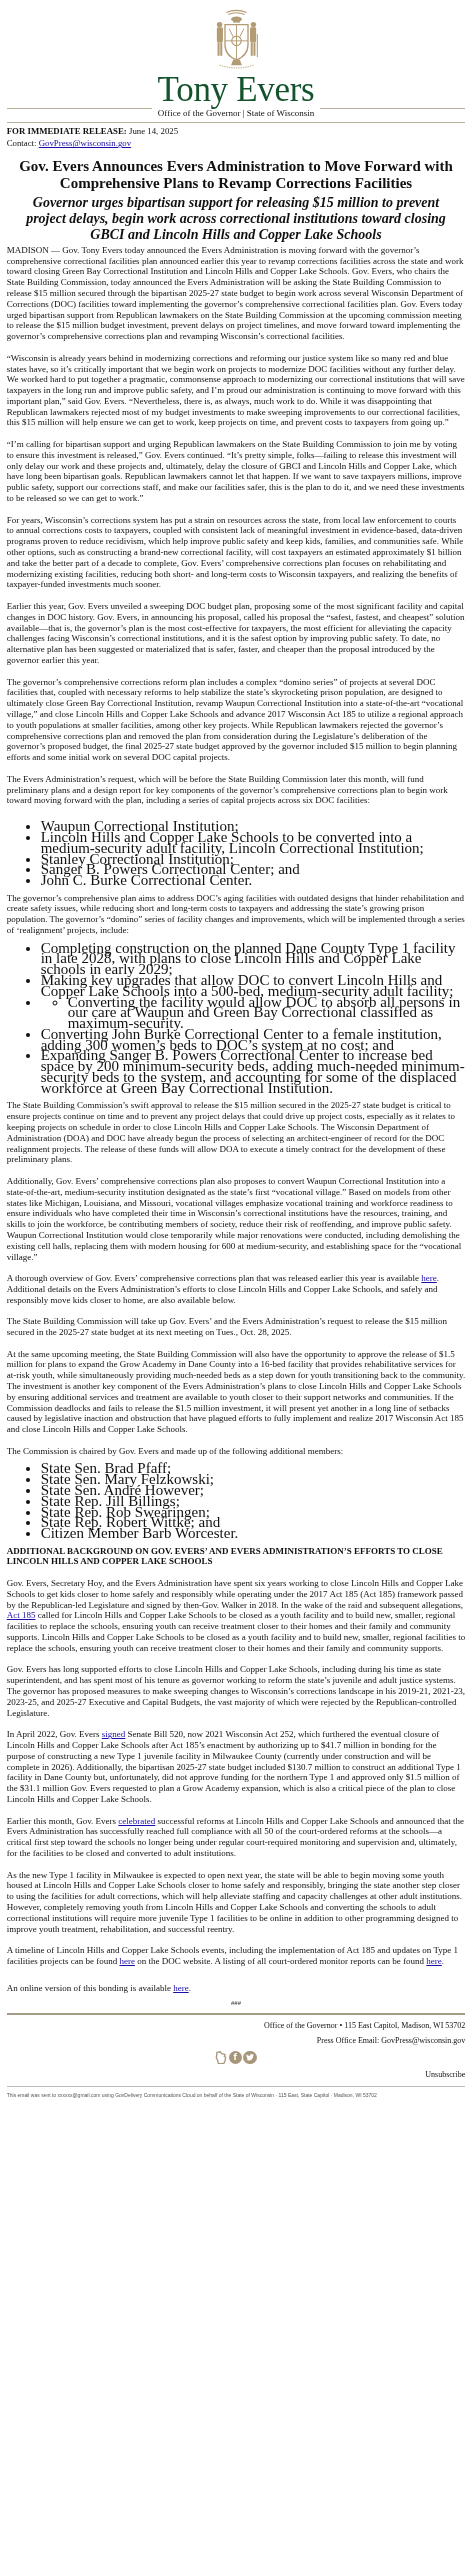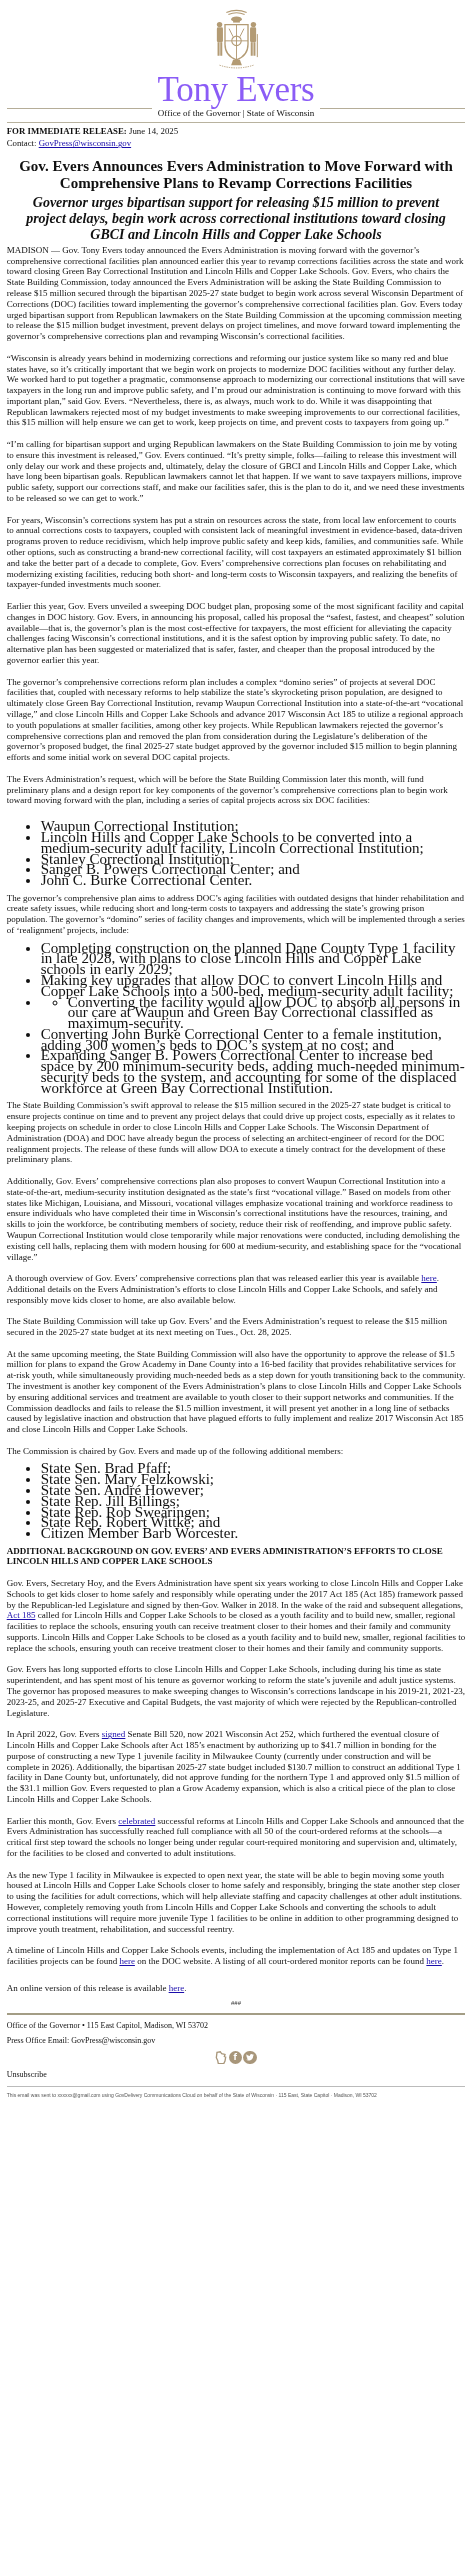--- a/index.html
+++ b/index.html
@@ -1,39 +1,39 @@
 <!DOCTYPE html>
 <html style="font-size:10.8px"><head>
 <meta charset="utf-8">
 <style>
   html, body { margin: 0; padding: 0; background: #ffffff; }
   body { width: 472px; font-family: "Liberation Serif", "DejaVu Serif", serif; color: #111; }
   .wrap { padding: 0 6.7px; }
   .masthead { text-align: center; padding-top: 6.7px; }
   .seal { width: 61px; height: 65px; margin: 0 auto; display: block; }
-  .gov-name { font-size: 35px; line-height: 36px; letter-spacing: -0.3px; color: #8b5cf6; margin-top: 0; }
+  .gov-name { font-size: 35px; line-height: 36px; letter-spacing: -0.3px; color: #14532d; margin-top: 0; }
   .office-line { display: flex; align-items: flex-start; justify-content: center; margin-top: 0; font-family: Liberation Serif, serif; }
   .office-line .rule { flex: 1; height: 0.7px; background: #b5ad98; }
   .office-line .office-text { font-size: 9px; padding: 0 5.4px; color: #111; }
   .double-rule { height: 1.3px; background: #b8b29e; margin: 4px 0 2.7px; }
   .release-line { font-size: 8.8px; margin: 2.7px 0 1.3px; }
   .release-line b { font-weight: bold; }
   .contact-line { font-size: 8.8px; margin: 2.7px 0 9.4px; }
   a.lnk { color: #1a0dab; text-decoration: underline; }
   .headline { text-align: center; font-weight: bold; font-size: 15px; line-height: 17.5px; margin: 8px 0 2.7px; font-family: "Liberation Serif", serif; }
   .subhead { text-align: center; font-weight: bold; font-style: italic; font-size: 14px; line-height: 16px; margin: 1.3px 6.7px; }
   .subsub { text-align: center; font-style: italic; font-size: 10.8px; line-height: 13px; margin: 2.7px 9.4px 2.7px; }
   p.body { font-size: 9px; line-height: 10.8px; margin: 0 0 10.8px 0; text-align: left; }
   ul.blist { font-size: 15px; line-height: 10.8px; margin: 0 0 6.7px 0; padding-left: 34px; }
   ul.blist li { margin: 0; }
   ul.blist ul { list-style-type: circle; padding-left: 27px; margin: 0; }
   .bg-heading { font-weight: bold; font-size: 9px; line-height: 10.8px; margin: 2.7px 0 10.8px; }
   .hashes { text-align: center; font-size: 6.7px; margin: 0 0 6.7px; color: #333; }
   .footer-rule { height: 2px; background: #a39d85; margin: 0 0 6.7px; }
-  .footer { text-align: left; font-size: 8px; line-height: 9.4px; }
+  .footer { text-align: right; font-size: 8px; line-height: 9.4px; }
   .footer p { margin: 0 0 5.4px; }
   .social { display: flex; justify-content: center; gap: 1.3px; margin: 1.3px 0 5.4px; }
   .social .ic { width: 13.5px; height: 13.5px; border-radius: 50%; background: #a8967a; display: flex; align-items: center; justify-content: center; color: #fff; font-family: "DejaVu Sans", sans-serif; font-weight: bold; font-size: 8px; }
   .social .wi { width: 12px; height: 13.5px; }
   .unsub { font-size: 8px; margin: 2.7px 0 6.7px; }
   .bottom-rule { height: 0.7px; background: #bbb; margin: 0 0 5.4px; }
   .delivery { font-family: "Liberation Sans", sans-serif; font-size: 5px; color: #555; line-height: 6.7px; padding-bottom: 8px; }
 </style>
 </head>
 <body>
@@ -148,21 +148,21 @@
     <span>In April 2022, Gov. Evers </span><a class="lnk" href="#">signed</a><span> Senate Bill 520, now 2021 Wisconsin Act 252, which furthered the eventual closure of Lincoln Hills and Copper Lake Schools after Act 185’s enactment by authorizing up to $41.7 million in bonding for the purpose of constructing a new Type 1 juvenile facility in Milwaukee County (currently under construction and will be complete in 2026). Additionally, the bipartisan 2025-27 state budget included $130.7 million to construct an additional Type 1 facility in Dane County but, unfortunately, did not approve funding for the northern Type 1 and approved only $1.5 million of the $31.1 million Gov. Evers requested to plan a Grow Academy expansion, which is also a critical piece of the plan to close Lincoln Hills and Copper Lake Schools.</span>
   </p>
   <p class="body">
     <span>Earlier this month, Gov. Evers </span><a class="lnk" href="#">celebrated</a><span> successful reforms at Lincoln Hills and Copper Lake Schools and announced that the Evers Administration has successfully reached full compliance with all 50 of the court-ordered reforms at the schools—a critical first step toward the schools no longer being under regular court-required monitoring and supervision and, ultimately, for the facilities to be closed and converted to adult institutions.</span>
   </p>
   <p class="body">As the new Type 1 facility in Milwaukee is expected to open next year, the state will be able to begin moving some youth housed at Lincoln Hills and Copper Lake Schools closer to home safely and responsibly, bringing the state another step closer to using the facilities for adult corrections, which will help alleviate staffing and capacity challenges at other adult institutions. However, completely removing youth from Lincoln Hills and Copper Lake Schools and converting the schools to adult correctional institutions will require more juvenile Type 1 facilities to be online in addition to other programming designed to improve youth treatment, rehabilitation, and successful reentry.</p>
   <p class="body" style="margin-bottom:16px">
     <span>A timeline of Lincoln Hills and Copper Lake Schools events, including the implementation of Act 185 and updates on Type 1 facilities projects can be found </span><a class="lnk" href="#">here</a><span> on the DOC website. A listing of all court-ordered monitor reports can be found </span><a class="lnk" href="#">here</a><span>.</span>
   </p>
   <p class="body" style="margin-bottom:5.4px">
-    <span>An online version of this release is available </span><a class="lnk" href="#">here</a><span>.</span>
+    <span>An online version of this bonding is available </span><a class="lnk" href="#">here</a><span>.</span>
   </p>
 
   <div class="hashes">###</div>
   <div class="footer-rule"></div>
 
   <div class="footer">
     <p>Office of the Governor • 115 East Capitol, Madison, WI 53702</p>
     <p>Press Office Email: GovPress@wisconsin.gov</p>
     <div class="social">
       <svg class="wi" viewBox="0 0 18 20">

